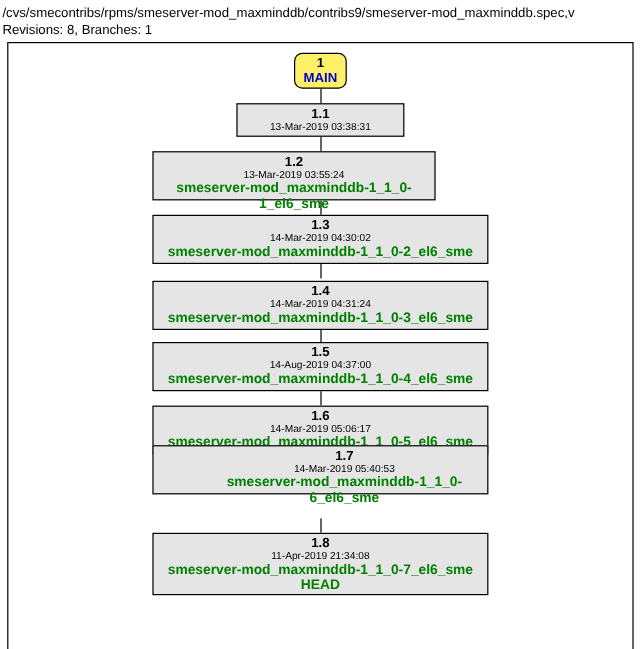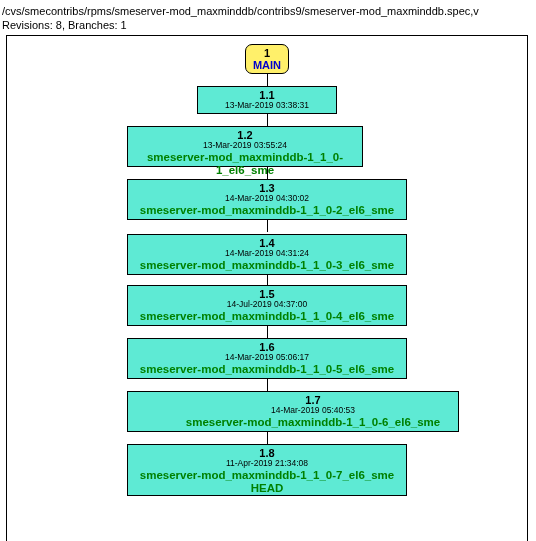--- a/index.html
+++ b/index.html
@@ -48,21 +48,21 @@
     font-weight: bold;
     font-size: 11.5px;
   }
   .branch-node {
     background: #fff06a;
     color: #0000aa;
     font-weight: bold;
     border-radius: 7px;
   }
   .rev-node {
-    background: #5eead4;
+    background: #e5e5e5;
   }
   .connector {
     position: absolute;
     width: 0;
     border-left: 1px solid #000;
     left: 260px;
   }
 </style>
 </head>
 <body>
@@ -106,31 +106,31 @@
   </div>
 
   <div class="node rev-node" style="left:120px; top:198px; width:280px; height:41px;">
     <div class="ver">1.4</div>
     <div class="date">14-Mar-2019 04:31:24</div>
     <div class="tag">smeserver-mod_maxminddb-1_1_0-3_el6_sme</div>
   </div>
 
   <div class="node rev-node" style="left:120px; top:249px; width:280px; height:41px;">
     <div class="ver">1.5</div>
-    <div class="date">14-Jul-2019 04:37:00</div>
+    <div class="date">14-Aug-2019 04:37:00</div>
     <div class="tag">smeserver-mod_maxminddb-1_1_0-4_el6_sme</div>
   </div>
 
   <div class="node rev-node" style="left:120px; top:302px; width:280px; height:41px;">
     <div class="ver">1.6</div>
     <div class="date">14-Mar-2019 05:06:17</div>
     <div class="tag">smeserver-mod_maxminddb-1_1_0-5_el6_sme</div>
   </div>
 
-  <div class="node rev-node" style="left:120px; top:355px; width:332px; height:41px;padding-left:44px;">
+  <div class="node rev-node" style="left:120px; top:335px; width:280px; height:41px;padding-left:44px;">
     <div class="ver">1.7</div>
     <div class="date">14-Mar-2019 05:40:53</div>
     <div class="tag">smeserver-mod_maxminddb-1_1_0-6_el6_sme</div>
   </div>
 
   <div class="node rev-node" style="left:120px; top:408px; width:280px; height:52px;">
     <div class="ver">1.8</div>
     <div class="date">11-Apr-2019 21:34:08</div>
     <div class="tag">smeserver-mod_maxminddb-1_1_0-7_el6_sme</div>
     <div class="tag">HEAD</div>

